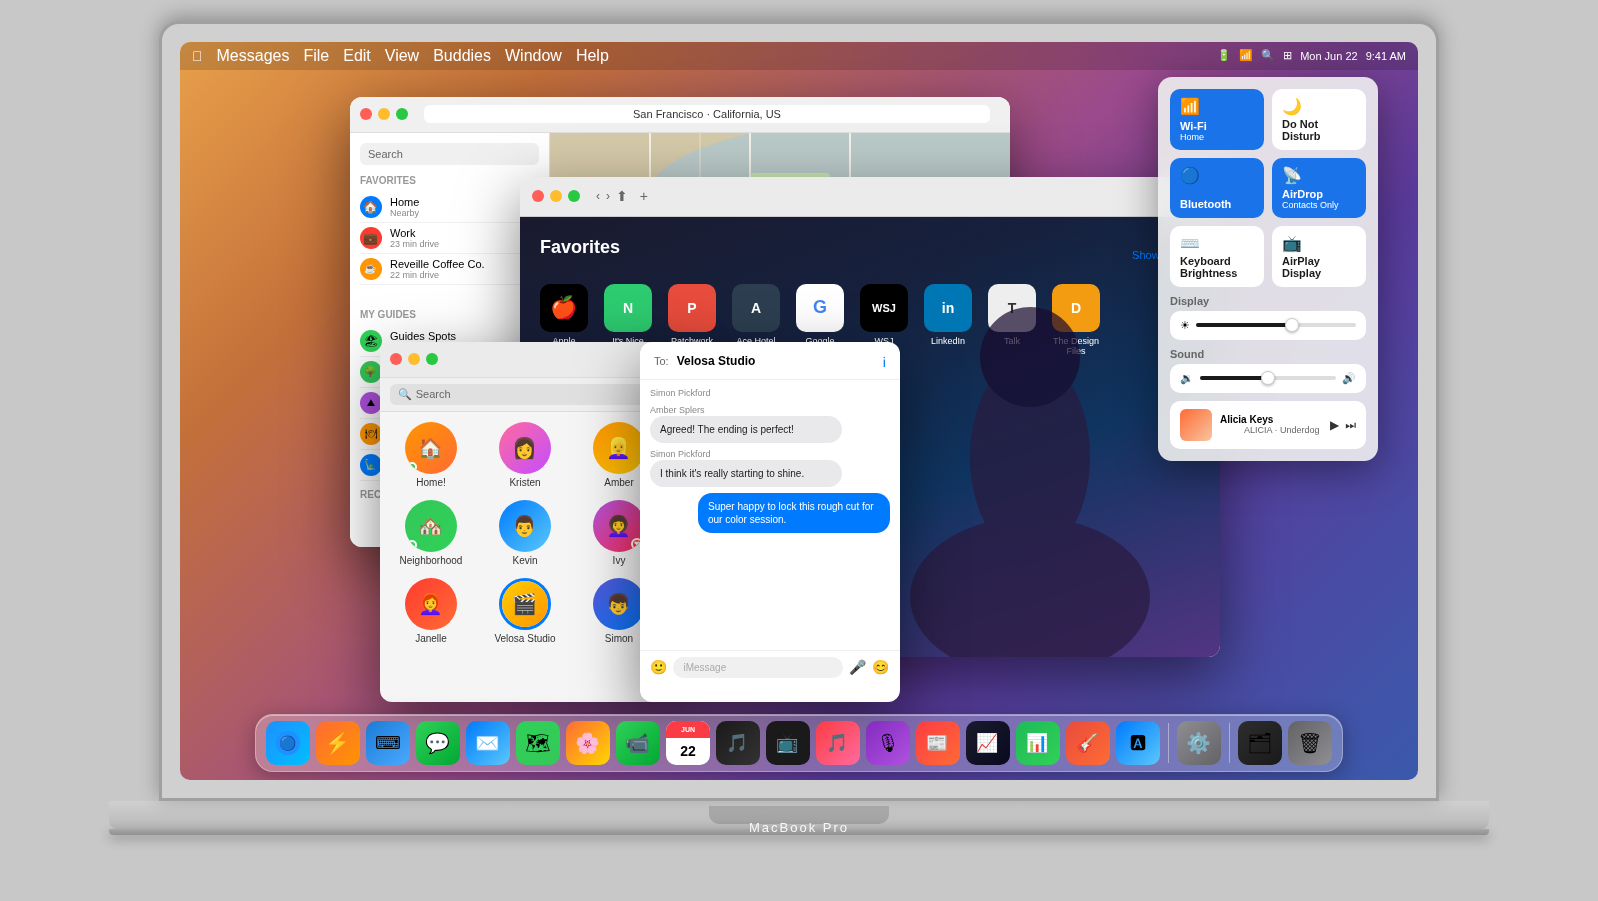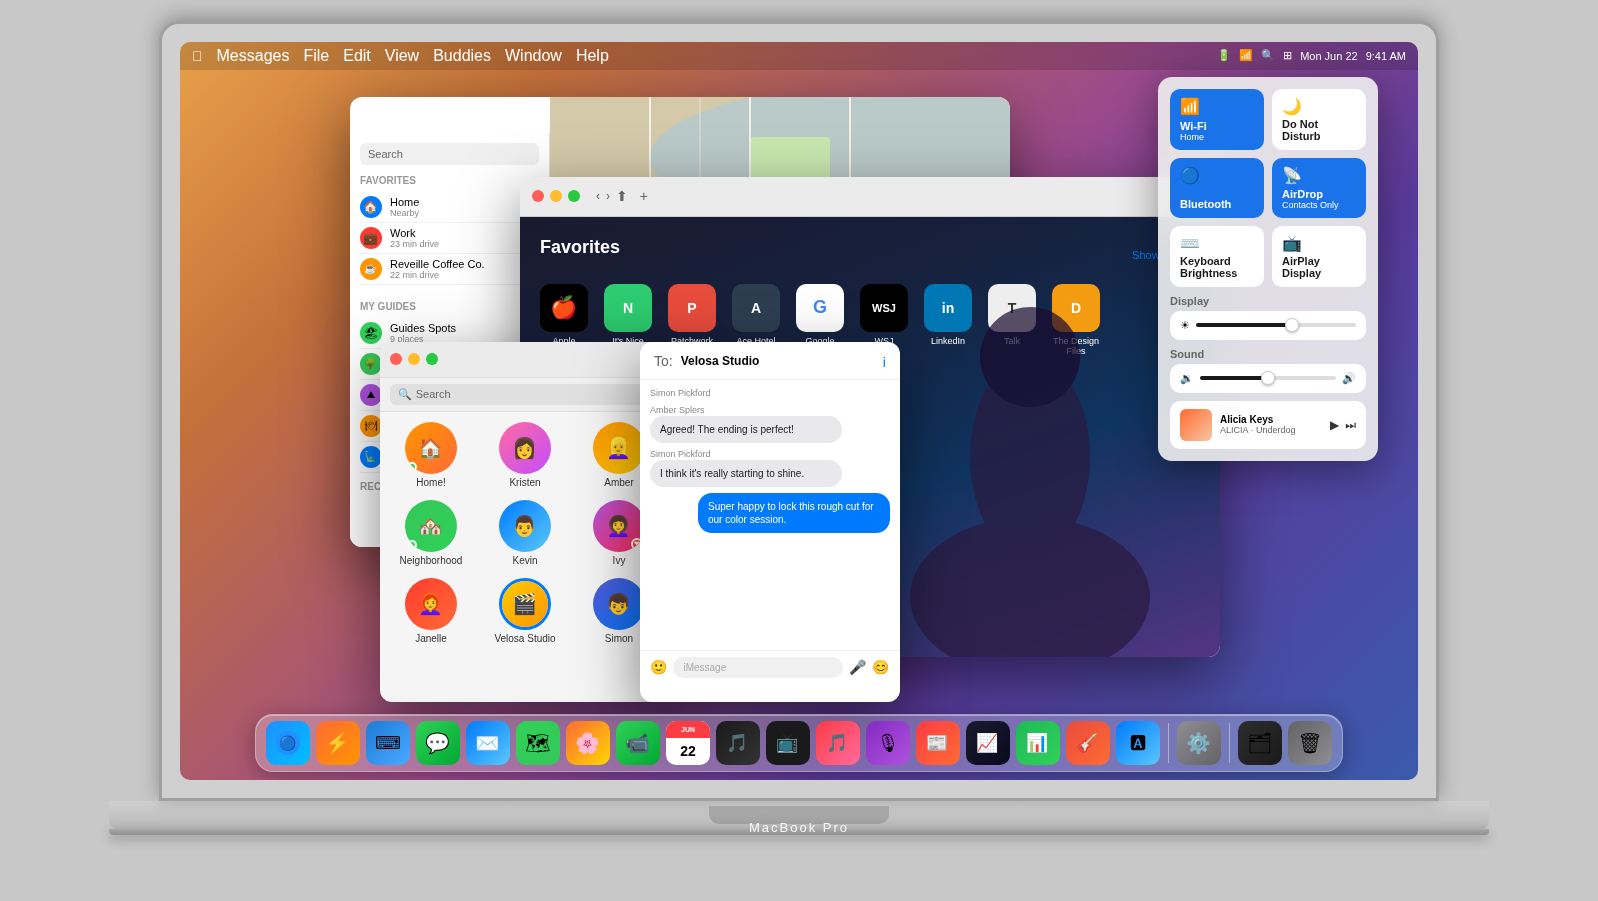--- a/index.html
+++ b/index.html
@@ -213,20 +213,21 @@
     }
 
     .cc-music-title {
       font-size: 10px;
       font-weight: 600;
     }
 
     .cc-music-artist {
       font-size: 9px;
       color: #666;
+      margin-left: 24px;
     }
 
     .cc-music-controls {
       display: flex;
       gap: 6px;
       font-size: 12px;
       color: #333;
     }
 
     
@@ -524,21 +525,21 @@
 
     .imessage-header {
       padding: 10px 14px 8px;
       border-bottom: 1px solid #eee;
       display: flex;
       align-items: center;
       gap: 8px;
     }
 
     .imessage-to {
-      font-size: 14px;
+      font-size: 11px;
       color: #666;
     }
 
     .imessage-name {
       font-size: 12px;
       font-weight: 600;
     }
 
     .imessage-info-icon {
       margin-left: auto;
@@ -763,20 +764,26 @@
               <div class="cc-music-artist">ALICIA · Underdog</div>
             </div>
             <div class="cc-music-controls">
               <span>▶</span>
               <span>⏭</span>
             </div>
           </div>
         </div>
 
         <div class="maps-window">
+          <div class="maps-titlebar">
+            <div class="traffic-light traffic-red"></div>
+            <div class="traffic-light traffic-yellow"></div>
+            <div class="traffic-light traffic-green"></div>
+            <div class="maps-address-bar">San Francisco · California, US</div>
+          </div>
 
           <div class="maps-sidebar">
             <div class="maps-search">Search</div>
             <div class="maps-section">Favorites</div>
             <div class="maps-item">
               <div class="maps-item-icon" style="background:#007aff;display:flex;align-items:center;justify-content:center;font-size:12px">🏠</div>
               <div class="maps-item-info">
                 <div class="name">Home</div>
                 <div class="detail">Nearby</div>
               </div>
@@ -788,21 +795,21 @@
                 <div class="detail">23 min drive</div>
               </div>
             </div>
             <div class="maps-item">
               <div class="maps-item-icon" style="background:#ff9500;display:flex;align-items:center;justify-content:center;font-size:10px">☕</div>
               <div class="maps-item-info">
                 <div class="name">Reveille Coffee Co.</div>
                 <div class="detail">22 min drive</div>
               </div>
             </div>
-            <div class="maps-section" style="margin-top:16px">My Guides</div>
+            <div class="maps-section" style="margin-top:24px">My Guides</div>
             <div class="maps-item">
               <div class="maps-item-icon" style="background:#30d158;display:flex;align-items:center;justify-content:center;font-size:12px">🏖</div>
               <div class="maps-item-info">
                 <div class="name">Guides Spots</div>
                 <div class="detail">9 places</div>
               </div>
             </div>
             <div class="maps-item">
               <div class="maps-item-icon" style="background:#34c759;display:flex;align-items:center;justify-content:center;font-size:10px">🌳</div>
               <div class="maps-item-info">

